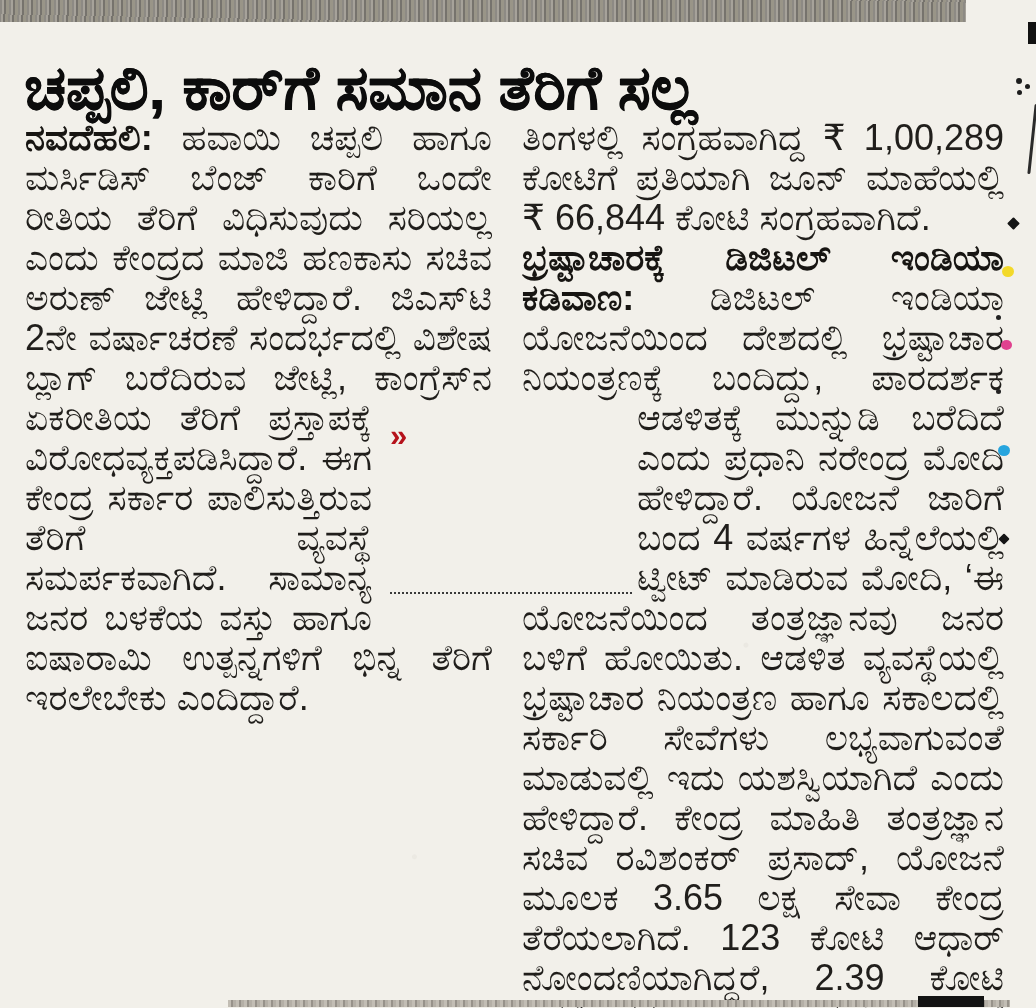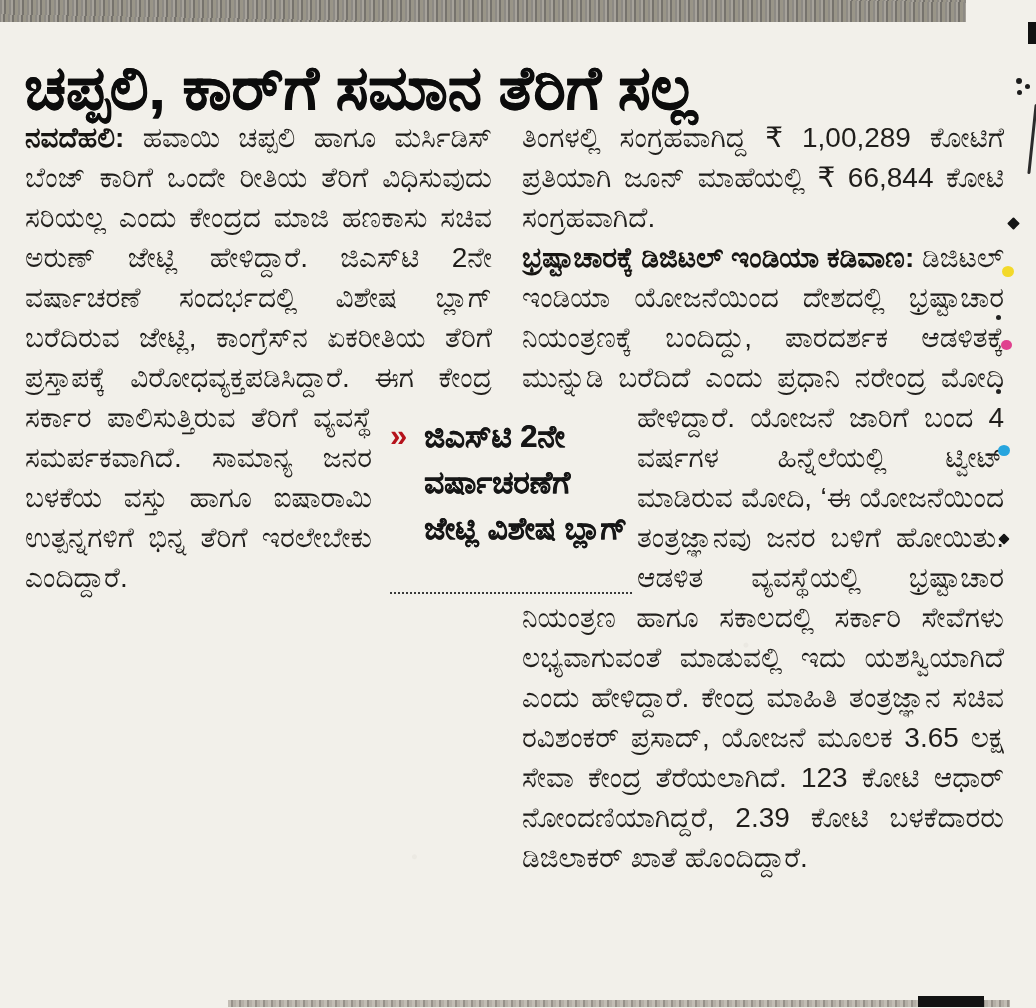--- a/index.html
+++ b/index.html
@@ -41,21 +41,21 @@
   
   .headline{
     position:absolute;left:8px;top:32px;width:955px;margin:16px;
     font-size:61px;line-height:80px;font-weight:800;color:#0c0c0c;
     letter-spacing:0px;white-space:nowrap;
     text-shadow:.6px 0 #0c0c0c;
   }
   
   .col{
     position:absolute;top:118px;height:890px;
-    font-size:28px;line-height:40px;text-align:justify;
+    font-size:36px;line-height:40px;text-align:justify;
     overflow:hidden;
   }
   .col-left{left:25px;width:467px;}
   .col-right{left:522px;width:482px;}
   .col p{margin:0;}
   .indent{text-indent:40px;}
   b{color:#171512;}
   
   .sp{display:block;}
   .sp-r1{float:right;width:0;height:280px;}
@@ -96,21 +96,20 @@
 
   <div class="col col-right">
     <div class="sp sp-l1"></div>
     <div class="sp sp-l2"></div>
     <p>ತಿಂಗಳಲ್ಲಿ ಸಂಗ್ರಹವಾಗಿದ್ದ ₹ 1,00,289 ಕೋಟಿಗೆ ಪ್ರತಿಯಾಗಿ ಜೂನ್ ಮಾಹೆಯಲ್ಲಿ ₹ 66,844 ಕೋಟಿ ಸಂಗ್ರಹವಾಗಿದೆ.</p>
     <p><b>ಭ್ರಷ್ಟಾಚಾರಕ್ಕೆ ಡಿಜಿಟಲ್ ಇಂಡಿಯಾ ಕಡಿವಾಣ:</b><span> ಡಿಜಿಟಲ್ ಇಂಡಿಯಾ ಯೋಜನೆಯಿಂದ ದೇಶದಲ್ಲಿ ಭ್ರಷ್ಟಾಚಾರ ನಿಯಂತ್ರಣಕ್ಕೆ ಬಂದಿದ್ದು, ಪಾರದರ್ಶಕ ಆಡಳಿತಕ್ಕೆ ಮುನ್ನುಡಿ ಬರೆದಿದೆ ಎಂದು ಪ್ರಧಾನಿ ನರೇಂದ್ರ ಮೋದಿ ಹೇಳಿದ್ದಾರೆ. ಯೋಜನೆ ಜಾರಿಗೆ ಬಂದ 4 ವರ್ಷಗಳ ಹಿನ್ನೆಲೆಯಲ್ಲಿ ಟ್ವೀಟ್ ಮಾಡಿರುವ ಮೋದಿ, ‘ಈ ಯೋಜನೆಯಿಂದ ತಂತ್ರಜ್ಞಾನವು ಜನರ ಬಳಿಗೆ ಹೋಯಿತು. ಆಡಳಿತ ವ್ಯವಸ್ಥೆಯಲ್ಲಿ ಭ್ರಷ್ಟಾಚಾರ ನಿಯಂತ್ರಣ ಹಾಗೂ ಸಕಾಲದಲ್ಲಿ ಸರ್ಕಾರಿ ಸೇವೆಗಳು ಲಭ್ಯವಾಗುವಂತೆ ಮಾಡುವಲ್ಲಿ ಇದು ಯಶಸ್ವಿಯಾಗಿದೆ ಎಂದು ಹೇಳಿದ್ದಾರೆ. ಕೇಂದ್ರ ಮಾಹಿತಿ ತಂತ್ರಜ್ಞಾನ ಸಚಿವ ರವಿಶಂಕರ್ ಪ್ರಸಾದ್, ಯೋಜನೆ ಮೂಲಕ 3.65 ಲಕ್ಷ ಸೇವಾ ಕೇಂದ್ರ ತೆರೆಯಲಾಗಿದೆ. 123 ಕೋಟಿ ಆಧಾರ್ ನೋಂದಣಿಯಾಗಿದ್ದರೆ, 2.39 ಕೋಟಿ ಬಳಕೆದಾರರು ಡಿಜಿಲಾಕರ್ ಖಾತೆ ಹೊಂದಿದ್ದಾರೆ.</span></p>
   </div>
 
   <div class="pullquote">
     <span class="pq-marker">»</span>
-    <span class="pq-text">ಜಿಎಸ್‌ಟಿ 2ನೇ ವರ್ಷಾಚರಣೆಗೆ ಜೇಟ್ಲಿ ವಿಶೇಷ ಬ್ಲಾಗ್</span>
   </div>
 
   <span class="dot d-k1"></span>
   <span class="dot d-k2"></span>
   <span class="dot d-k3"></span>
   <span class="dot d-diamond"></span>
   <span class="dot d-yellow"></span>
   <span class="dot d-k4"></span>
   <span class="dot d-magenta"></span>
   <span class="dot d-k5"></span>

